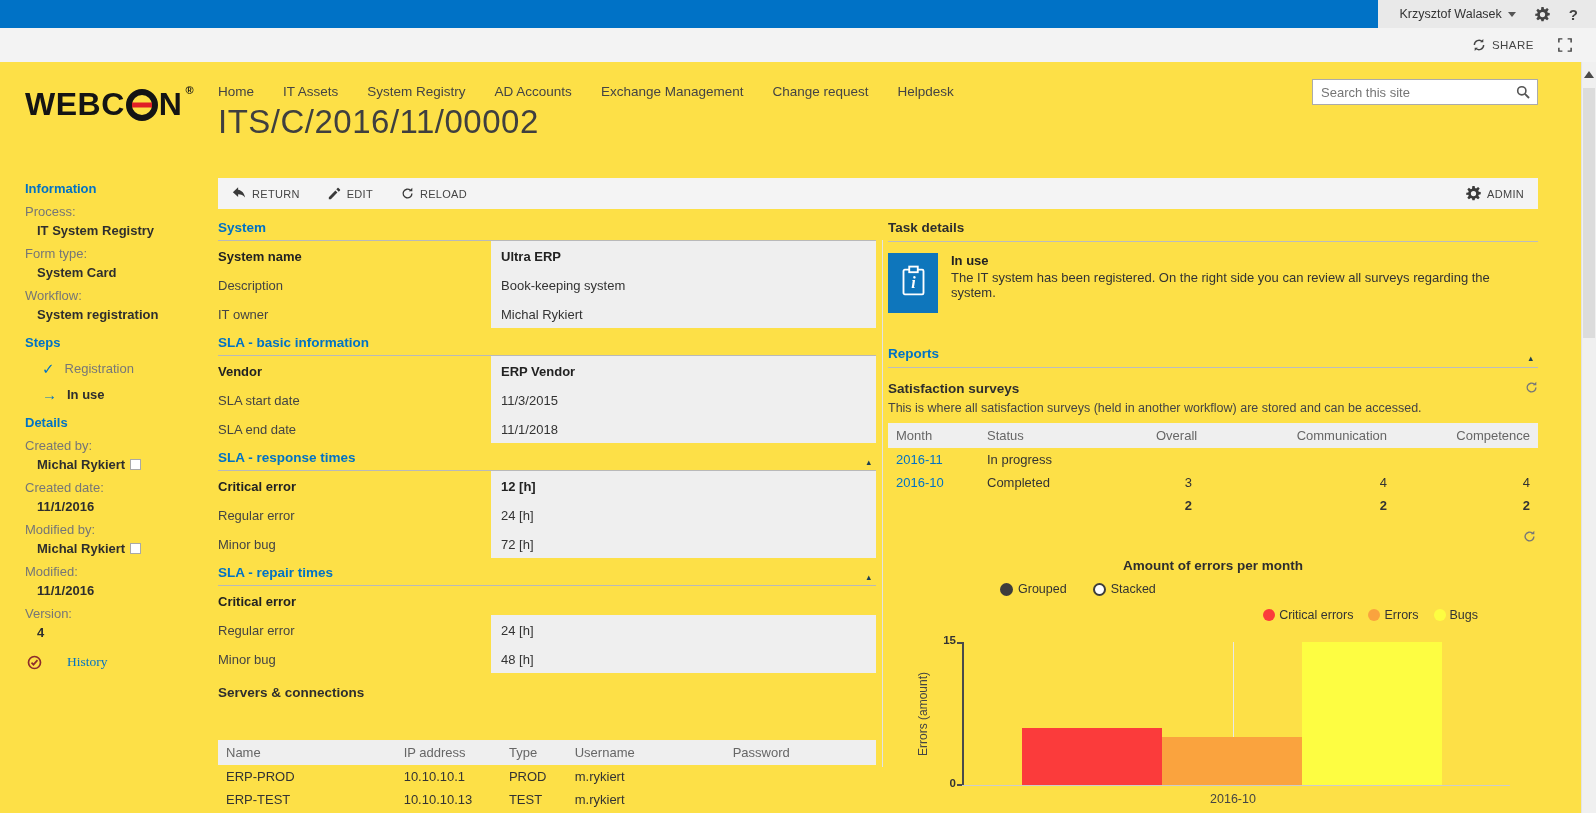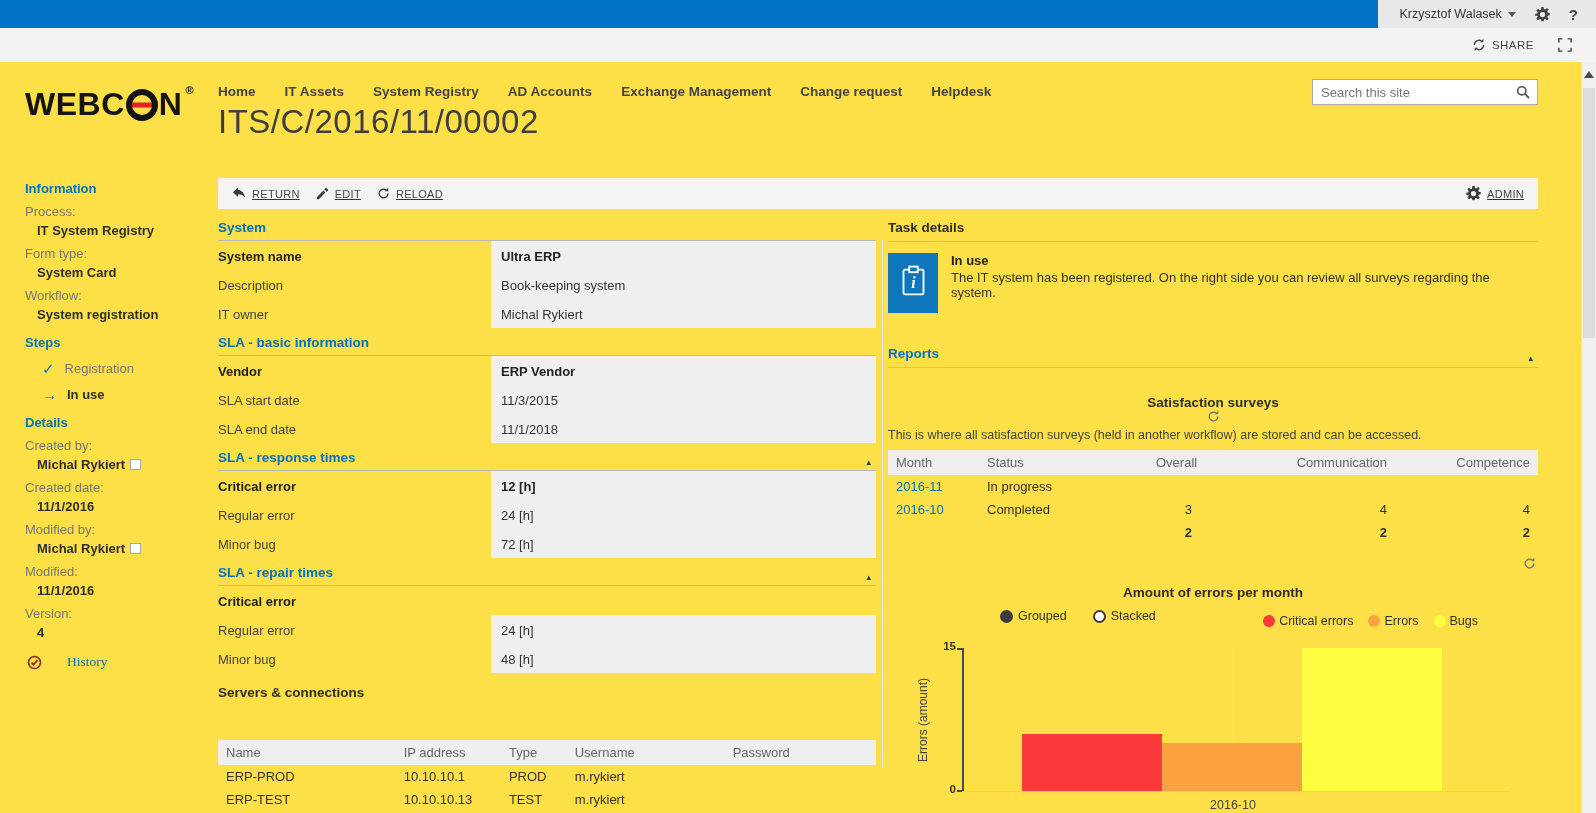--- a/index.html
+++ b/index.html
@@ -20,40 +20,40 @@
   .scrollbar{position:absolute;right:0;top:62px;width:15px;height:751px;background:#f0f0f0;border-left:1px solid #e3e3e3;box-sizing:border-box;}
   .scroll-up{position:absolute;top:9px;left:2px;width:0;height:0;border-left:5px solid transparent;border-right:5px solid transparent;border-bottom:7px solid #4a4a4a;}
   .scroll-thumb{position:absolute;top:26px;left:1px;width:12px;height:250px;background:#dcdcdc;}
   
   .logo{position:absolute;left:25px;top:86px;display:flex;align-items:center;font-weight:bold;
         font-size:32px;letter-spacing:.5px;color:#141414;}
   .logo-ring{width:20px;height:20px;border:6px solid #141414;border-radius:50%;position:relative;margin:0 1px;}
   .logo-dash{position:absolute;left:0px;top:50%;transform:translateY(-50%);width:20px;height:5px;background:#e01f26;}
   .logo-reg{font-size:11px;align-self:flex-start;margin-left:3px;margin-top:-2px;}
   .nav{position:absolute;left:218px;top:84px;display:flex;gap:29px;font-size:13.5px;color:#444;}
-  .nav-item{cursor:pointer;white-space:nowrap;font-weight:bold;}
+  .nav-item{cursor:pointer;white-space:nowrap;}
   .search{position:absolute;left:1312px;top:79px;width:226px;height:26px;border:1px solid #ababab;background:#fff;
           display:flex;align-items:center;box-sizing:border-box;}
   .search input{border:0;outline:0;flex:1;padding:0 8px;font-size:13px;color:#444;font-family:inherit;background:transparent;}
   .search .sicon{margin-right:7px;display:flex;cursor:pointer;}
   .page-title{position:absolute;left:218px;top:103px;font-size:33px;font-weight:300;color:#3f3f3f;letter-spacing:.5px;}
   
   .sidebar{position:absolute;left:25px;top:168px;width:186px;font-size:13px;}
   .sb-head{color:#0072c6;font-weight:bold;margin-top:13px;}
   .sb-label{color:#767676;margin-top:8px;}
   .sb-value{color:#2e2e2e;font-weight:bold;margin-top:4px;padding-left:12px;display:flex;align-items:center;gap:5px;}
   .presence{width:9px;height:9px;border:1px solid #a9a9a9;display:inline-block;background:#fff;}
   .step{display:flex;align-items:center;gap:10px;margin-top:11px;padding-left:17px;}
   .step-icon{color:#0072c6;font-weight:bold;font-size:15px;line-height:1;}
   .step-label.done{color:#777;}
   .step-label.current{color:#2e2e2e;font-weight:bold;}
   .history{display:flex;align-items:center;gap:25px;margin-top:14px;padding-left:2px;color:#0072c6;font-size:13.5px;cursor:pointer;font-family:Liberation Serif, serif;}
   
   .toolbar{position:absolute;left:218px;top:178px;width:1320px;height:31px;background:#f4f4f4;
-           display:flex;align-items:center;gap:16px;padding:0 14px;box-sizing:border-box;text-decoration:underline;}
+           display:flex;align-items:center;gap:28px;padding:0 14px;box-sizing:border-box;}
   .tb-btn{display:flex;align-items:center;gap:6px;font-size:11px;color:#444;letter-spacing:.3px;cursor:pointer;white-space:nowrap;}
   .tb-spacer{flex:1;}
   
   .main{position:absolute;left:218px;top:213px;width:658px;}
   .sec-head{position:relative;color:#0072c6;font-weight:bold;font-size:13.5px;padding:7px 0 5px;border-bottom:1px solid #b9b9b9;}
   .sec-head .collapse{position:absolute;right:5px;bottom:3px;font-size:9px;color:#1d3f53;cursor:pointer;}
   .frow{display:flex;}
   .flabel{width:232px;padding:8px 8px 0 0;font-size:13px;color:#444;box-sizing:border-box;min-height:29px;}
   .fvalue{flex:1;background:#efefef;padding:8px 10px 0;font-size:13px;color:#333;box-sizing:border-box;min-height:29px;margin-left:41px;}
   .frow.first .flabel,.frow.first .fvalue{font-weight:bold;color:#222;}
@@ -65,37 +65,37 @@
   
   .panel{position:absolute;left:888px;top:213px;width:650px;}
   .panel-head{position:relative;font-weight:bold;color:#2e2e2e;font-size:13.5px;padding:7px 0 6px;border-bottom:1px solid #bdbdbd;}
   .panel-head.blue{color:#0072c6;margin-top:26px;}
   .panel-head .collapse{position:absolute;right:5px;bottom:4px;font-size:9px;color:#1d3f53;cursor:pointer;}
   .task{display:flex;margin-top:11px;}
   .task-tile{width:50px;height:60px;background:#0e76bc;flex:0 0 50px;display:flex;align-items:center;justify-content:center;}
   .task-text{margin-left:13px;font-size:13px;color:#333;}
   .task-name{font-weight:bold;color:#222;}
   .task-desc{margin-top:2px;}
-  .surv-head{display:flex;align-items:center;margin-top:27px;flex-direction:column;}
+  .surv-head{display:flex;align-items:flex-start;margin-top:13px;}
   .surv-title{font-weight:bold;font-size:13.5px;color:#2e2e2e;flex:1;}
   .iconbtn{cursor:pointer;display:flex;}
   .surv-sub{font-size:12.5px;color:#444;margin-top:5px;}
   table.surv{margin-top:8px;}
   table.surv td.num,table.surv th.num{text-align:right;}
   .link{color:#0072c6;cursor:pointer;}
   tr.summary td{font-weight:bold;}
   .refresh-row{display:flex;justify-content:flex-end;margin-top:13px;padding-right:2px;}
   
   .chart-title{text-align:center;font-weight:bold;font-size:13.5px;color:#2e2e2e;margin-top:15px;}
   .chart-controls{display:flex;align-items:flex-start;margin-top:9px;}
   .radios{display:flex;gap:26px;margin-left:112px;}
   .radio{display:flex;align-items:center;gap:5px;font-size:12.5px;color:#333;cursor:pointer;}
   .radio-dot{width:13px;height:13px;border-radius:50%;border:2px solid #3d3d3d;box-sizing:border-box;background:#fff;}
   .radio-dot.sel{background:#3d3d3d;}
-  .legend{margin-left:auto;display:flex;gap:15px;margin-top:5px;padding-right:60px;}
+  .legend{margin-left:auto;display:flex;gap:15px;margin-top:26px;padding-right:60px;}
   .leg-item{display:flex;align-items:center;gap:4px;font-size:12.5px;color:#333;cursor:pointer;}
   .leg-dot{width:12px;height:12px;border-radius:50%;}
   .plot{position:relative;height:200px;margin-top:10px;}
   .y-axis{position:absolute;left:74px;top:10px;width:2px;height:144px;background:#4a4a4a;}
   .baseline{position:absolute;left:74px;top:153px;width:548px;height:1px;background:#ccc;}
   .gridline{position:absolute;left:345px;top:10px;width:1px;height:143px;background:#e8e8e8;}
   .ytick{position:absolute;left:38px;width:30px;text-align:right;font-size:11.5px;font-weight:bold;color:#333;}
   .ytick-stub{position:absolute;left:69px;width:5px;height:2px;background:#4a4a4a;}
   .ylabel{position:absolute;left:-37px;top:75px;width:143px;text-align:center;transform:rotate(-90deg);font-size:12px;color:#444;}
   .bar{position:absolute;cursor:pointer;}

